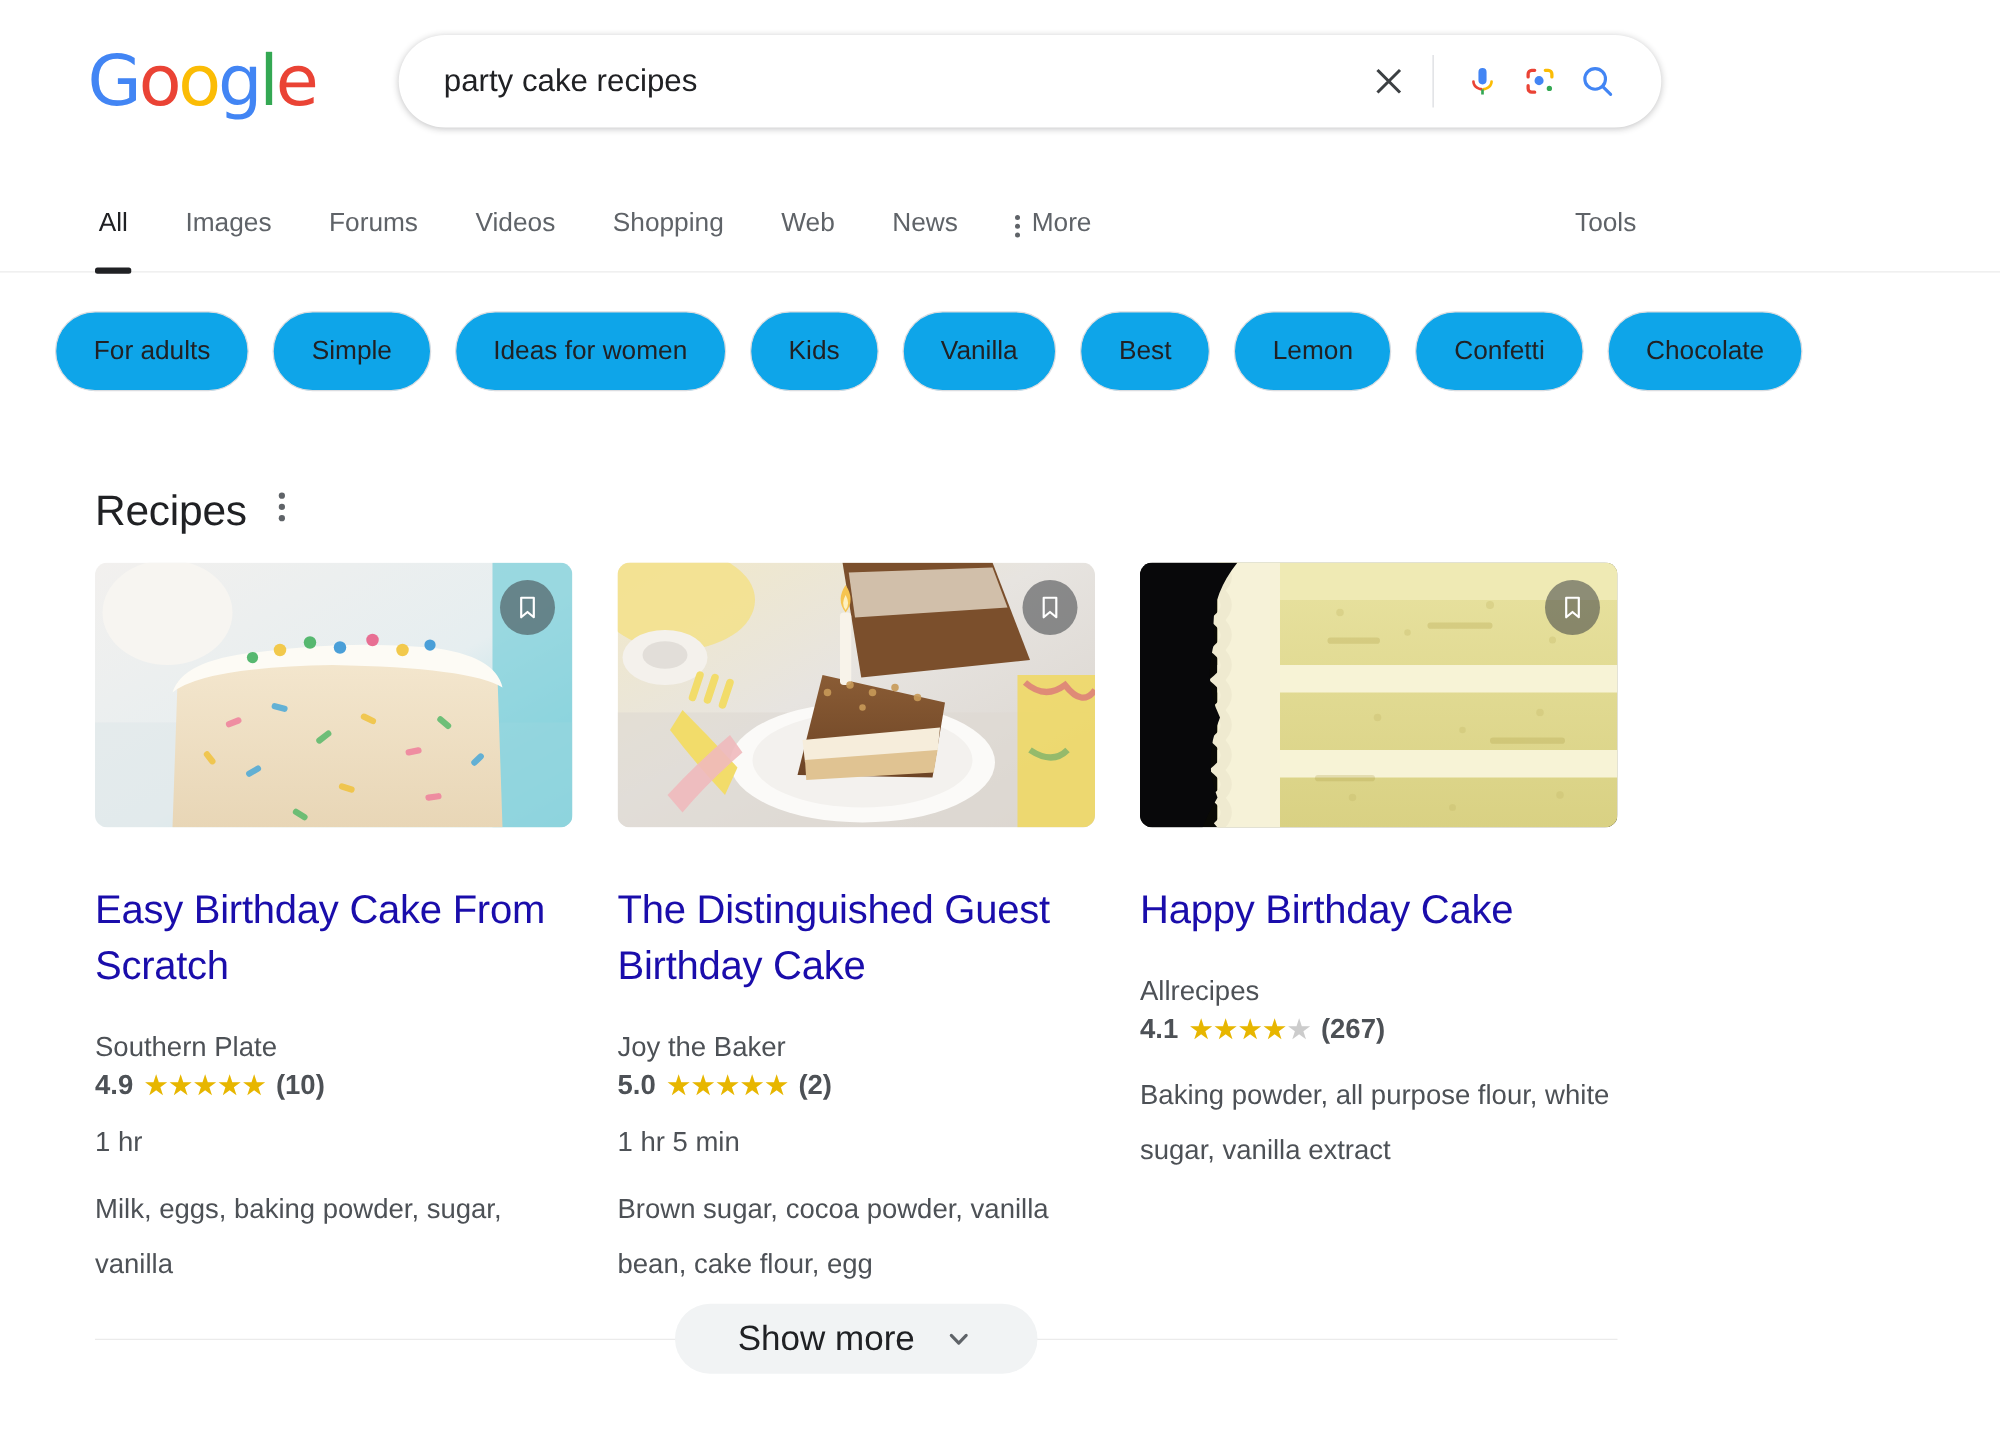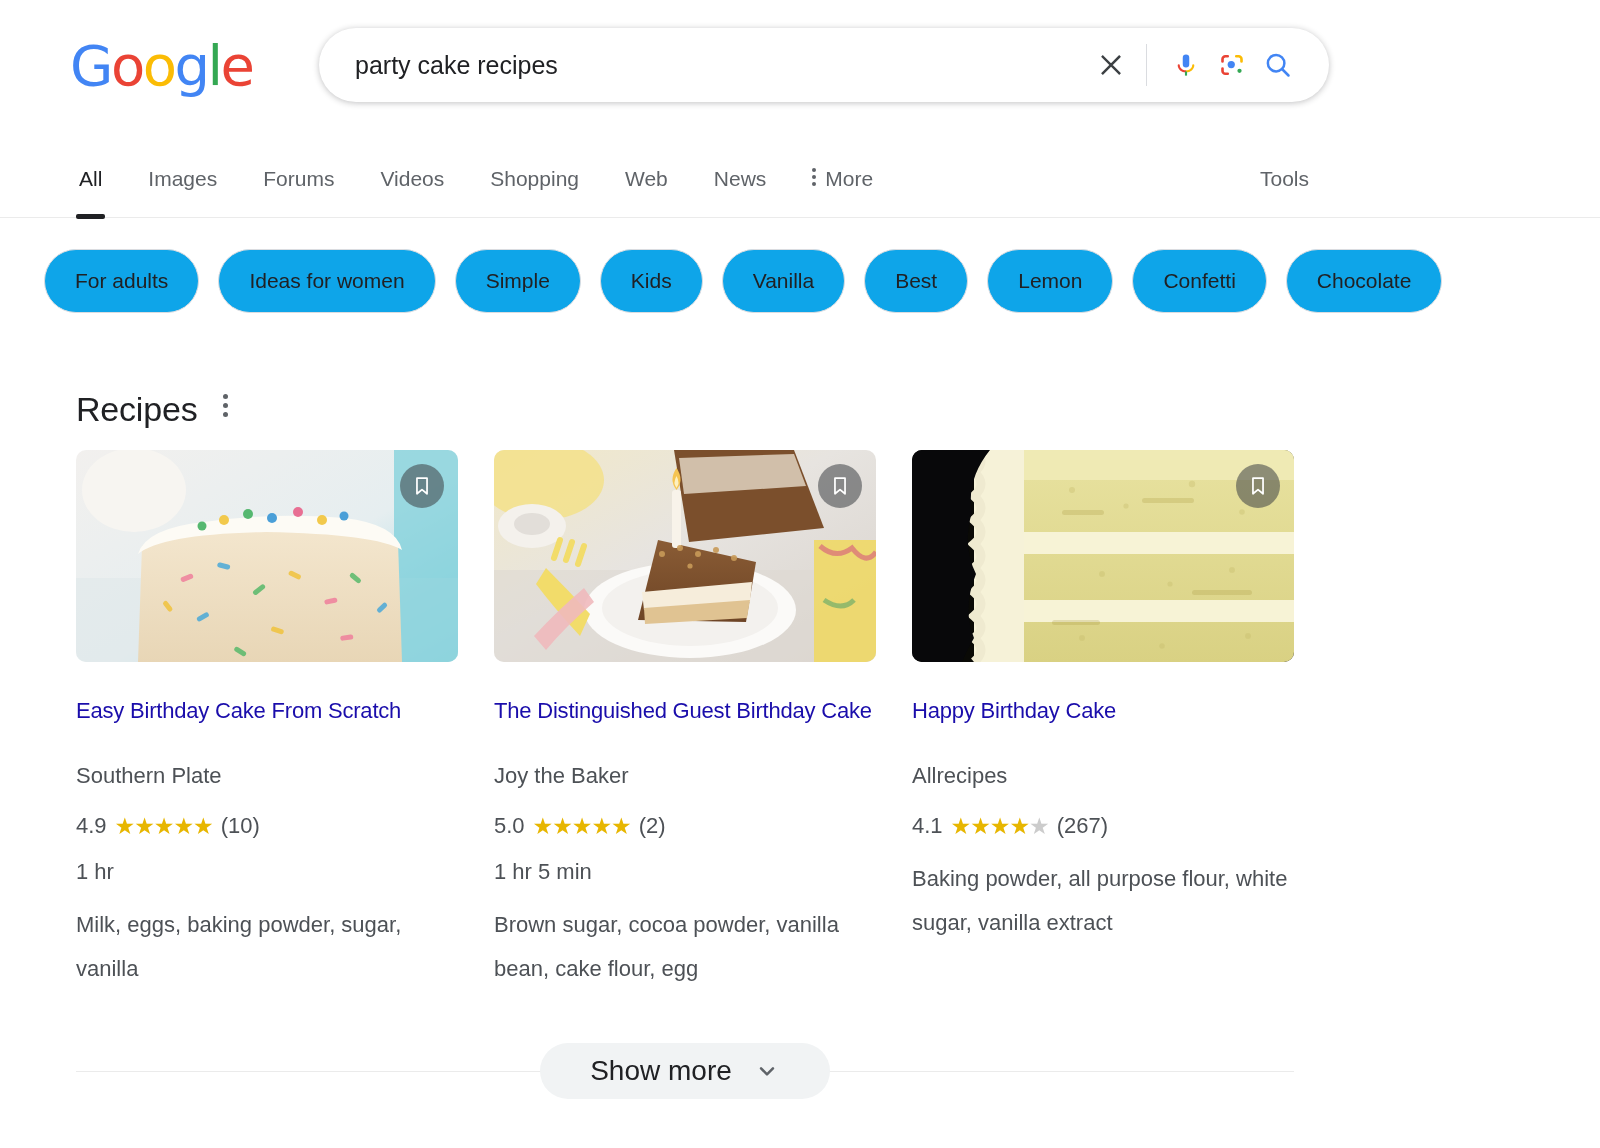--- a/index.html
+++ b/index.html
@@ -91,21 +91,21 @@
   .nav-item.active { color: #202124; font-weight: 400; }
   .nav-item.active::after {
     content: "";
     position: absolute;
     left: -3px; right: -3px; bottom: -1px;
     height: 5px;
     background: #202124;
     border-radius: 2px;
   }
   .nav-more {
-    display: flex; align-items: flex-start; gap: 9px;
+    display: flex; align-items: flex-end; gap: 9px;
     font-size: 21px; color: #5f6368;
     padding-top: 17px; cursor: pointer;
   }
   .kebab-v {
     display: inline-flex; flex-direction: column; justify-content: center;
     gap: 3px; height: 20px;
   }
   .kebab-v i { display:block; width: 4px; height: 4px; border-radius: 50%; background: #5f6368; }
   .nav-tools {
     position: absolute;
@@ -167,39 +167,40 @@
   .bookmark {
     position: absolute;
     right: 14px; top: 14px;
     width: 44px; height: 44px;
     border-radius: 50%;
     background: rgba(60,64,67,.55);
     display: flex; align-items: center; justify-content: center;
     cursor: pointer;
   }
   .card-title {
-    margin-top: 26px;
-    font-size: 22px;
+    margin-top: 43px;
+    font-size: 32px;
     line-height: 45px;
     color: #1a0dab;
     cursor: pointer;
     letter-spacing: -0.2px;
   }
   .card-source {
     margin-top: 28px;
     font-size: 22px;
     color: #4d5156;
     line-height: 30px;
   }
   .card-rating {
-    margin-top: 20px;
+    margin-top: 0;
     font-size: 22px;
     color: #4d5156;
     display: flex; align-items: center; gap: 8px;
     line-height: 30px;
+    font-weight: bold;
   }
   .stars { display: inline-flex; align-items: center; letter-spacing: -1px; font-size: 23px; }
   .stars .s { color: #e7b600; }
   .stars .e { color: #cccccc; }
   .card-time {
     margin-top: 16px;
     font-size: 22px; color: #4d5156; line-height: 30px;
   }
   .card-ing {
     margin-top: 16px;
@@ -321,24 +322,24 @@
       </div>
     </div>
   </div>
 </div>
 
 <div class="chips">
   <div class="chip">
       <span>For adults</span>
     </div>
   <div class="chip">
+      <span>Simple</span>
+    </div>
+  <div class="chip">
       <span>Ideas for women</span>
-    </div>
-  <div class="chip">
-      <span>Simple</span>
     </div>
   <div class="chip">
       <span>Kids</span>
     </div>
   <div class="chip">
       <span>Vanilla</span>
     </div>
   <div class="chip">
       <span>Best</span>
     </div>

